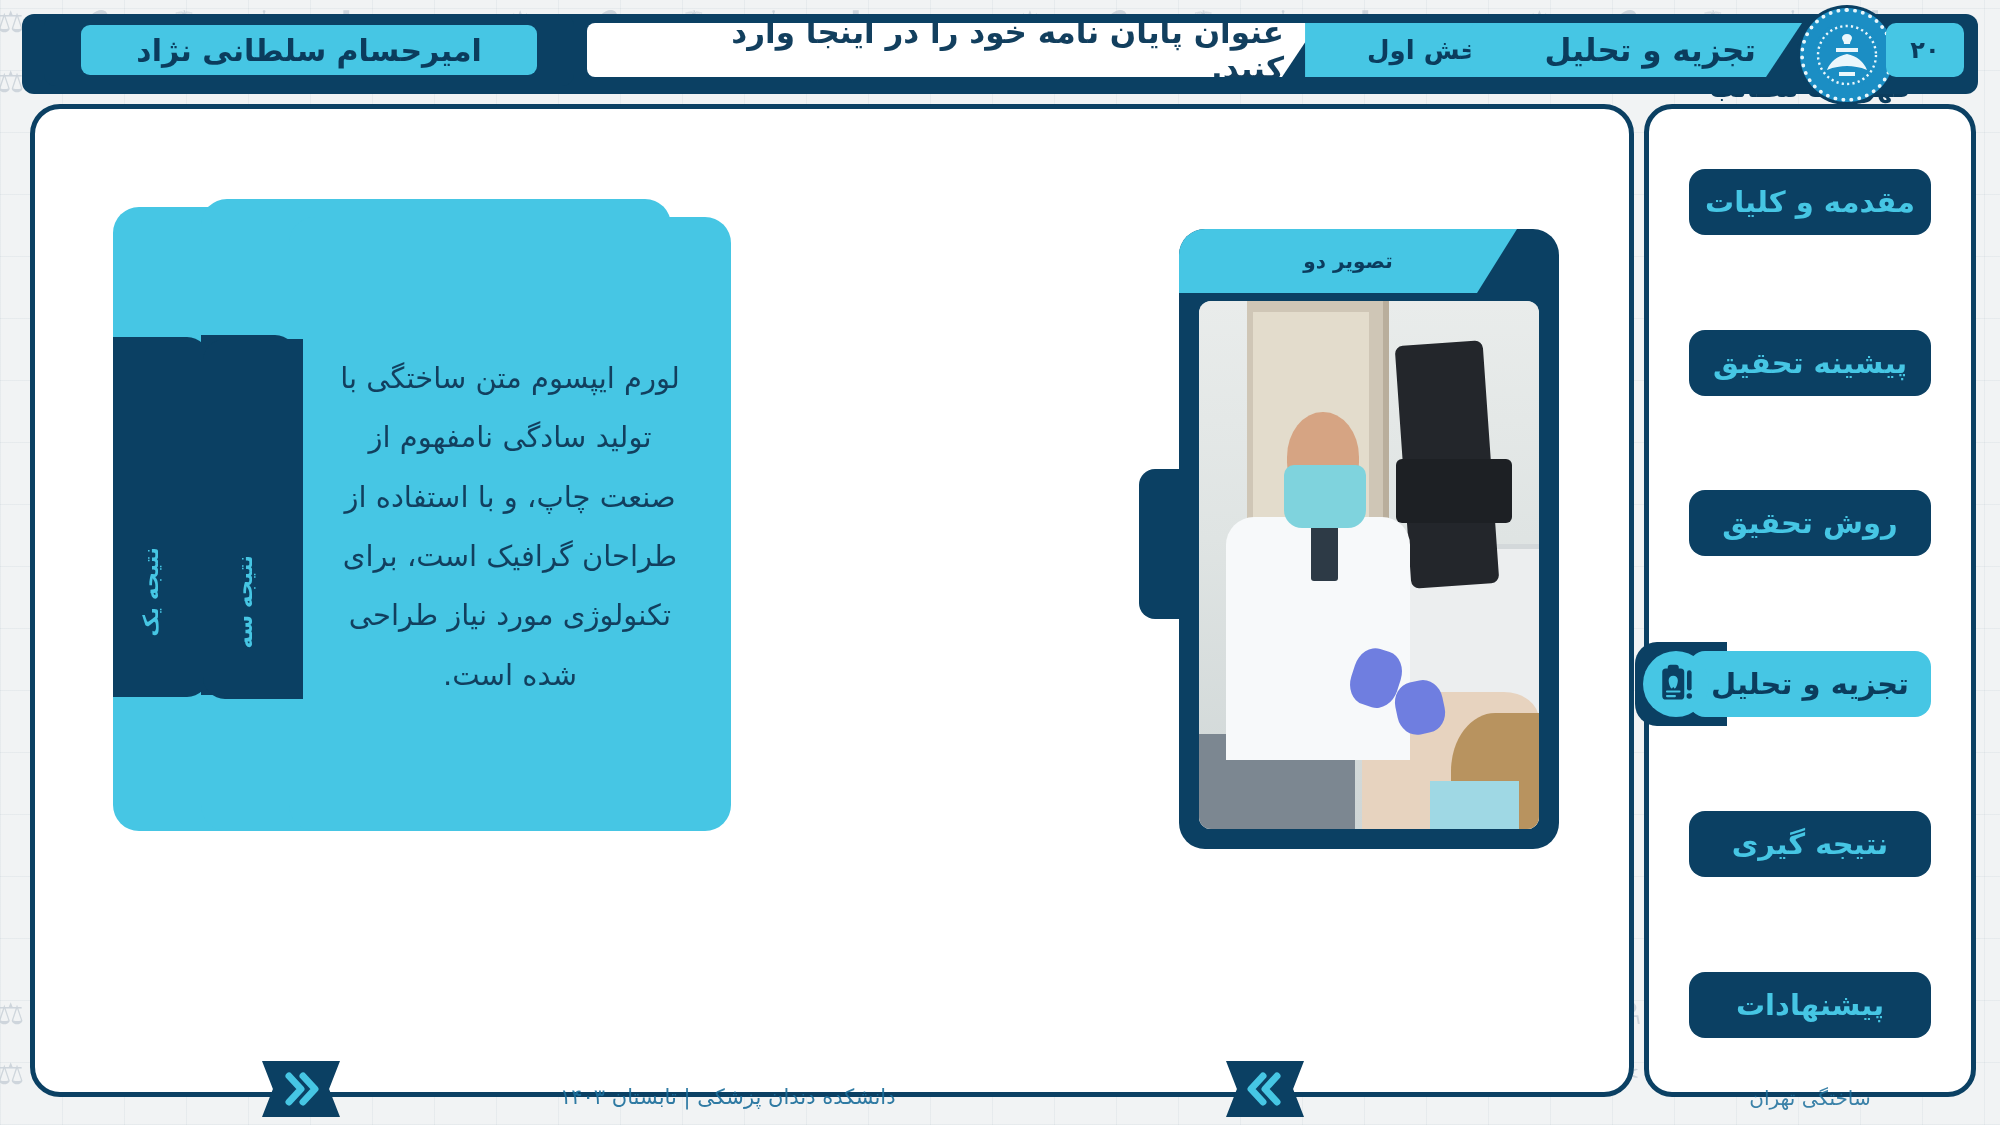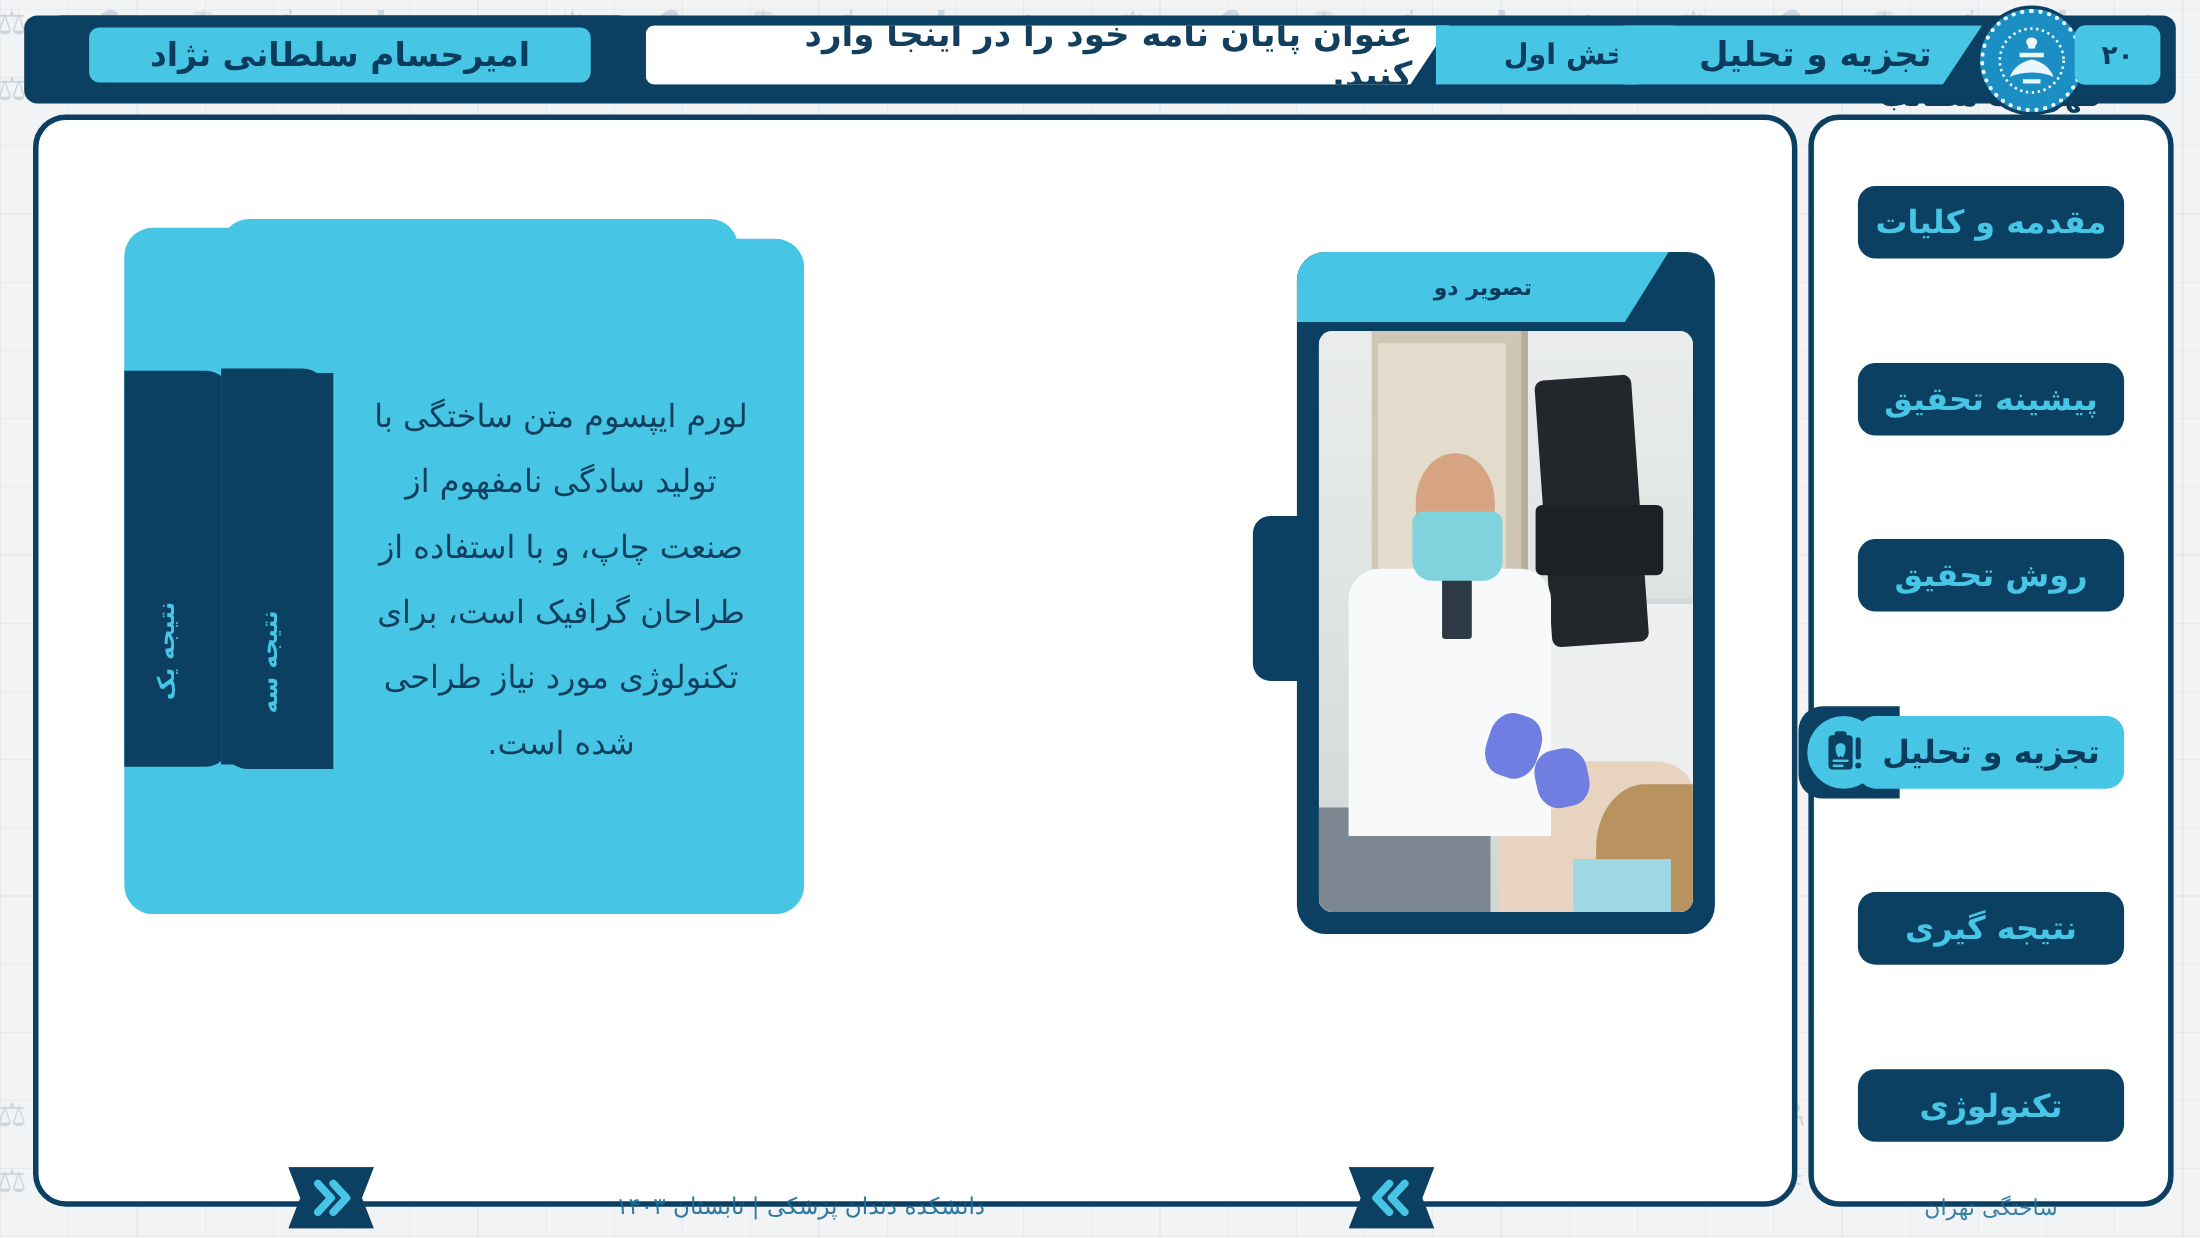--- a/index.html
+++ b/index.html
@@ -354,21 +354,21 @@
         </svg>
       </span>
       <span>تجزیه و تحلیل</span>
     </div>
 
     <div class="sb-item">
       <span>نتیجه گیری</span>
     </div>
 
     <div class="sb-item">
-      <span>تکنولوژی</span>
+      <span>پیشنهادات</span>
     </div>
 
   </div>
 
   <div class="sidebar-foot">ساختگی تهران</div>
 </div>
 
 <div class="nav-arrow nav-prev">
   <svg viewBox="0 0 40 34" aria-hidden="true">
     <path d="M8 4l12 13L8 30" fill="none" stroke="#46c6e4" stroke-width="7" stroke-linecap="round" stroke-linejoin="round"></path>

